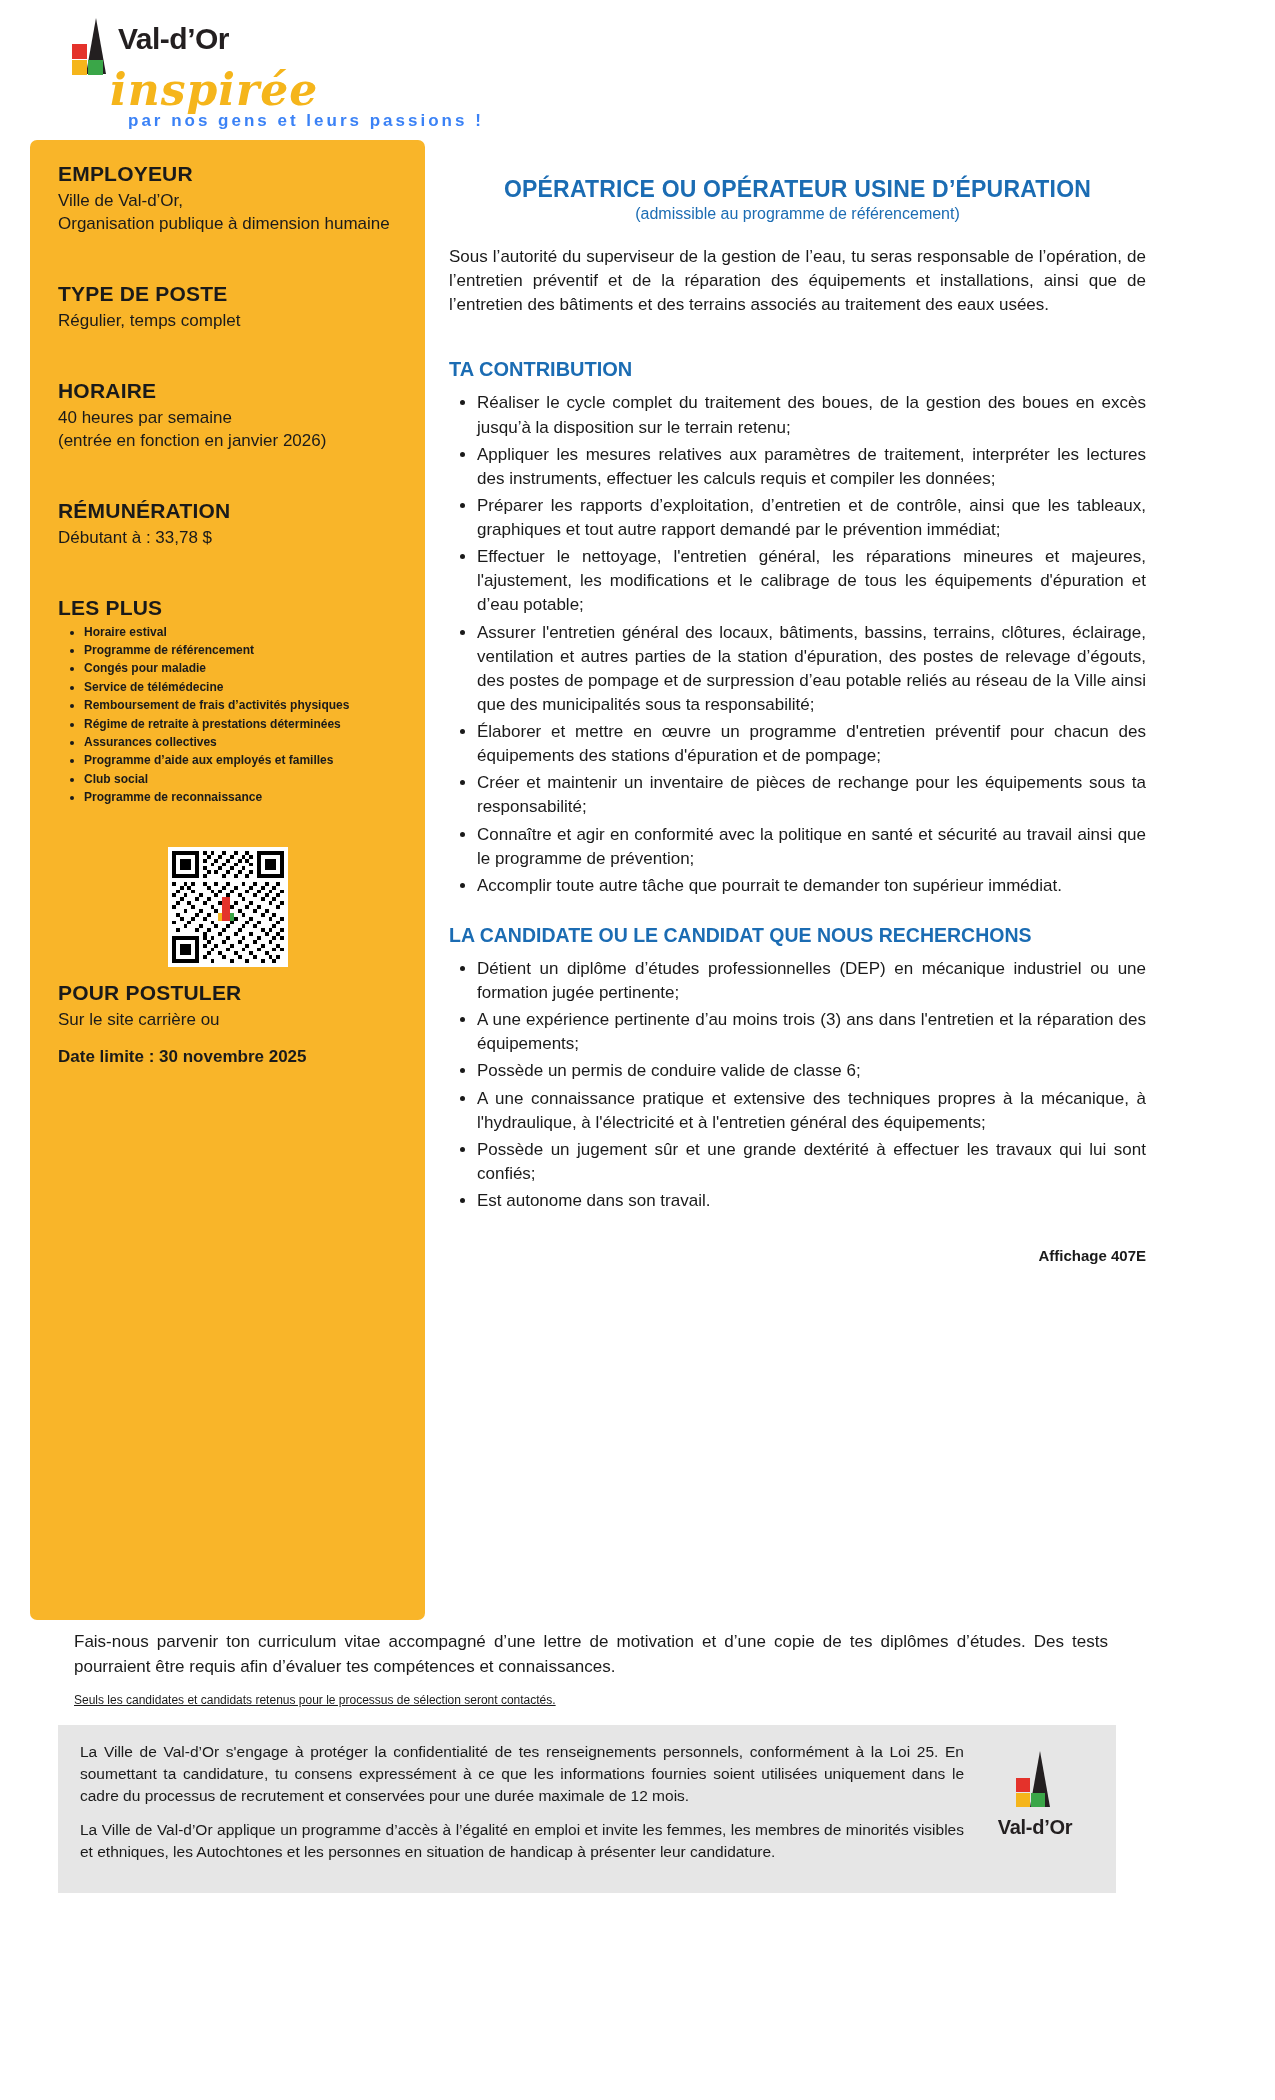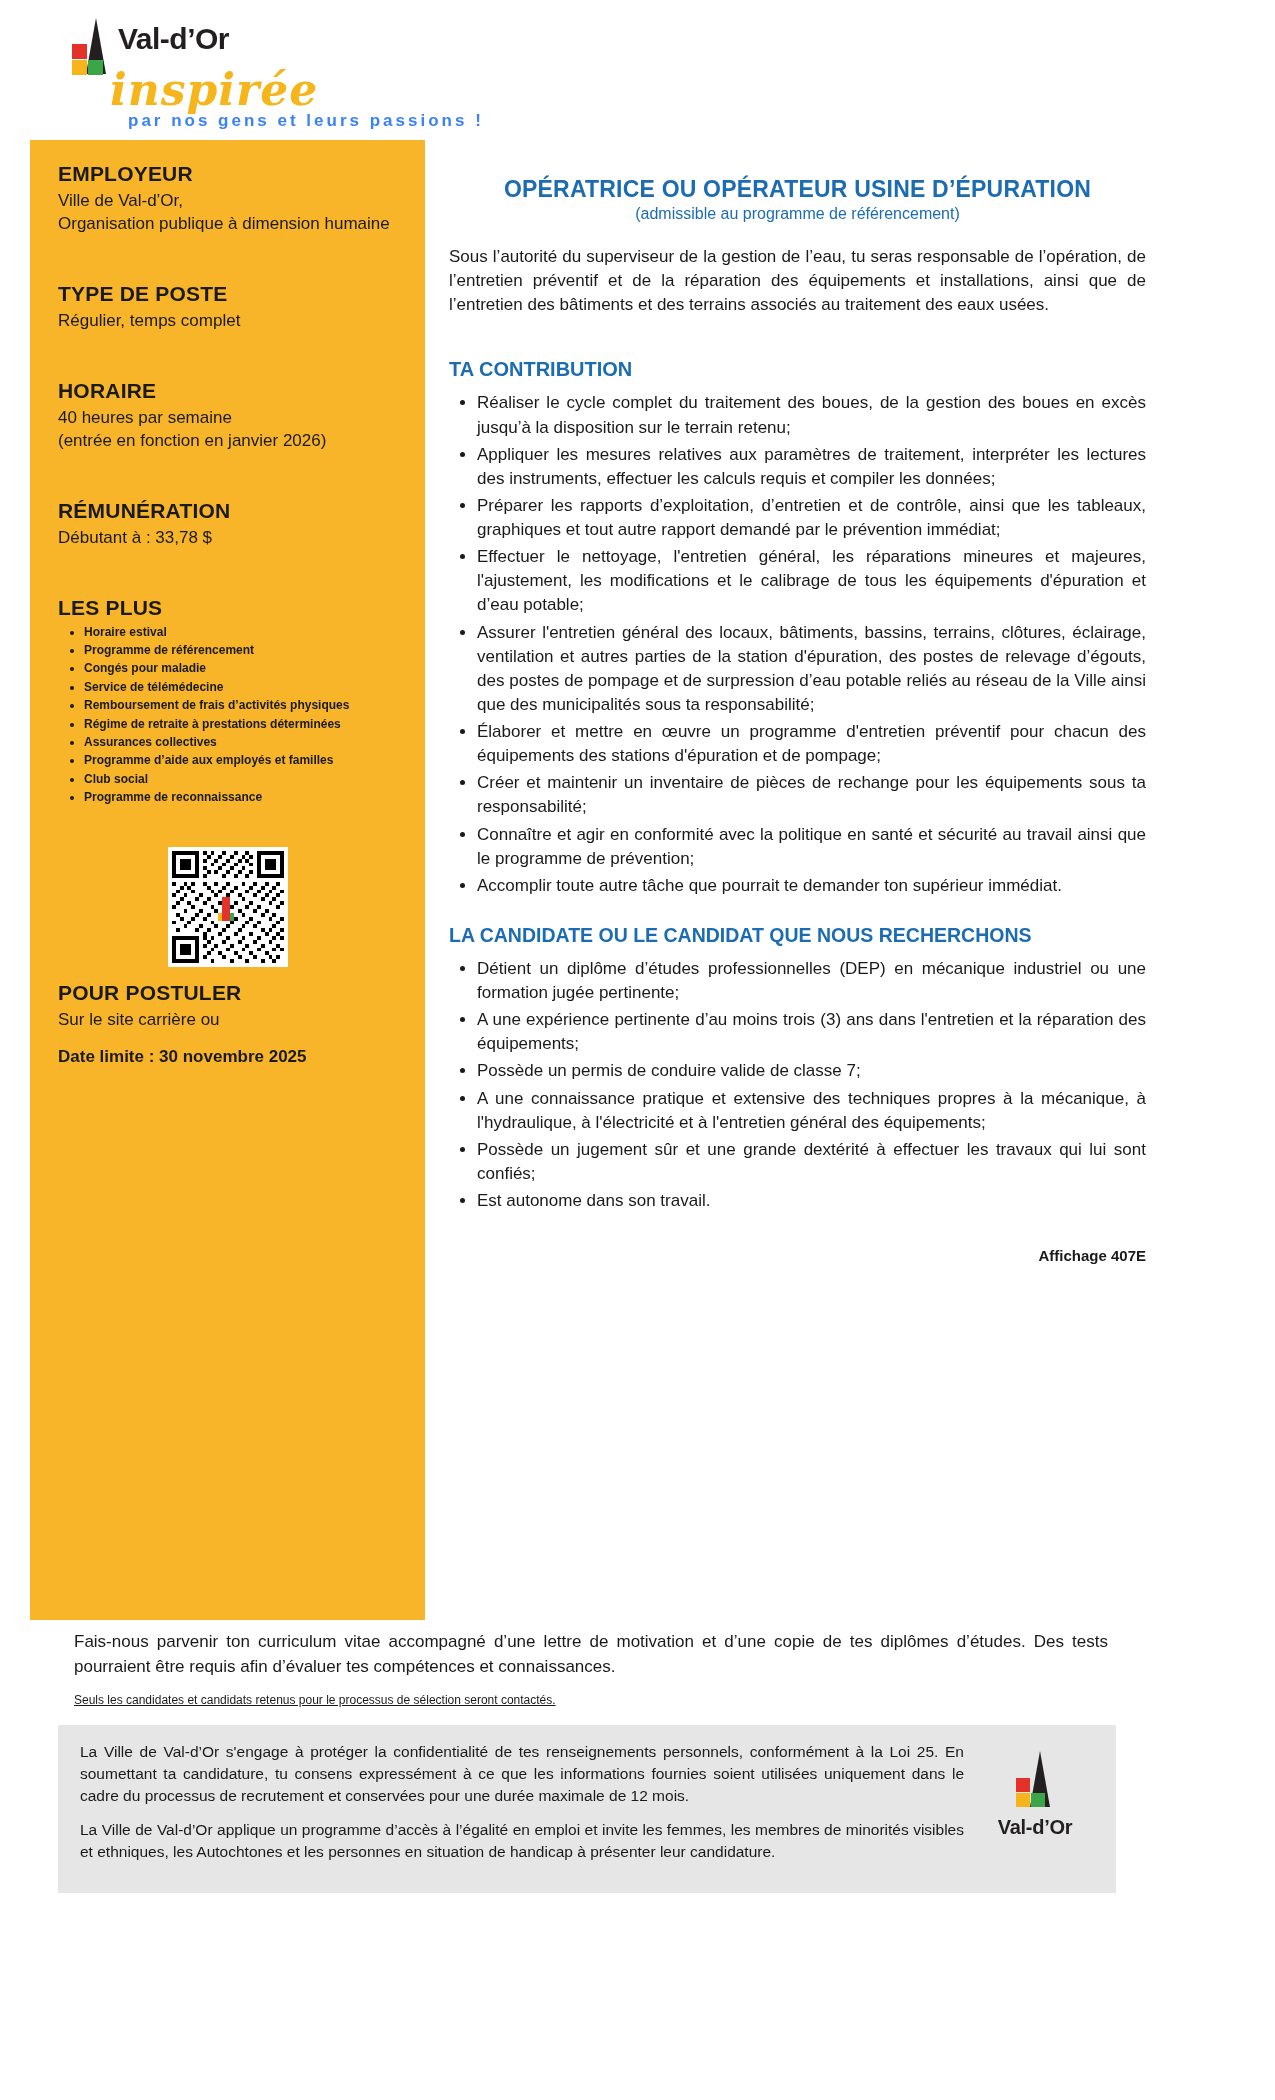--- a/index.html
+++ b/index.html
@@ -101,20 +101,21 @@
     display: flex;
     align-items: flex-start;
   }
   .sidebar {
     width: 395px;
     background: #f9b529;
     padding: 22px 28px 22px 28px;
     box-sizing: border-box;
     min-height: 1480px;
     position: relative;
+    border-radius: 7px;
   }
   .sb-h {
     font-size: 21px;
     font-weight: bold;
     color: #1a1a1a;
     margin: 0 0 4px 0;
     letter-spacing: 0.2px;
   }
   .sb-p {
     font-size: 17px;
@@ -566,21 +567,21 @@
         <li>Élaborer et mettre en œuvre un programme d'entretien préventif pour chacun des équipements des stations d'épuration et de pompage;</li>
         <li>Créer et maintenir un inventaire de pièces de rechange pour les équipements sous ta responsabilité;</li>
         <li>Connaître et agir en conformité avec la politique en santé et sécurité au travail ainsi que le programme de prévention;</li>
         <li>Accomplir toute autre tâche que pourrait te demander ton supérieur immédiat.</li>
       </ul>
 
       <div class="sec-h wide">LA CANDIDATE OU LE CANDIDAT QUE NOUS RECHERCHONS</div>
       <ul class="main-list">
         <li>Détient un diplôme d’études professionnelles (DEP) en mécanique industriel ou une formation jugée pertinente;</li>
         <li>A une expérience pertinente d’au moins trois (3) ans dans l'entretien et la réparation des équipements;</li>
-        <li>Possède un permis de conduire valide de classe 7;</li>
+        <li>Possède un permis de conduire valide de classe 6;</li>
         <li>A une connaissance pratique et extensive des techniques propres à la mécanique, à l'hydraulique, à l'électricité et à l'entretien général des équipements;</li>
         <li>Possède un jugement sûr et une grande dextérité à effectuer les travaux qui lui sont confiés;</li>
         <li>Est autonome dans son travail.</li>
       </ul>
 
       <div class="affichage">Affichage 407E</div>
     </div>
   </div>
 
   <div class="bottom">

